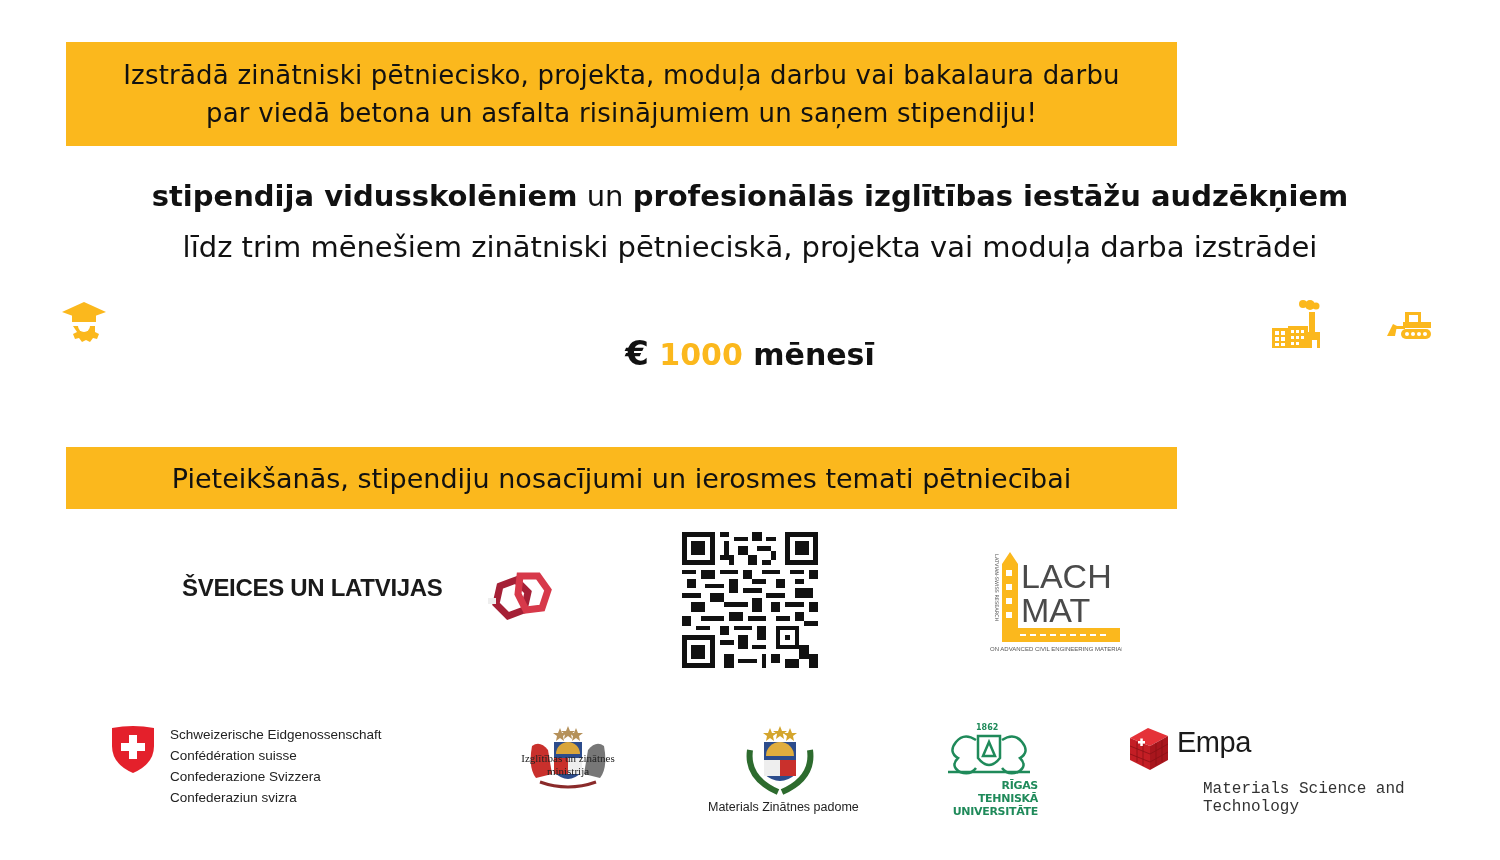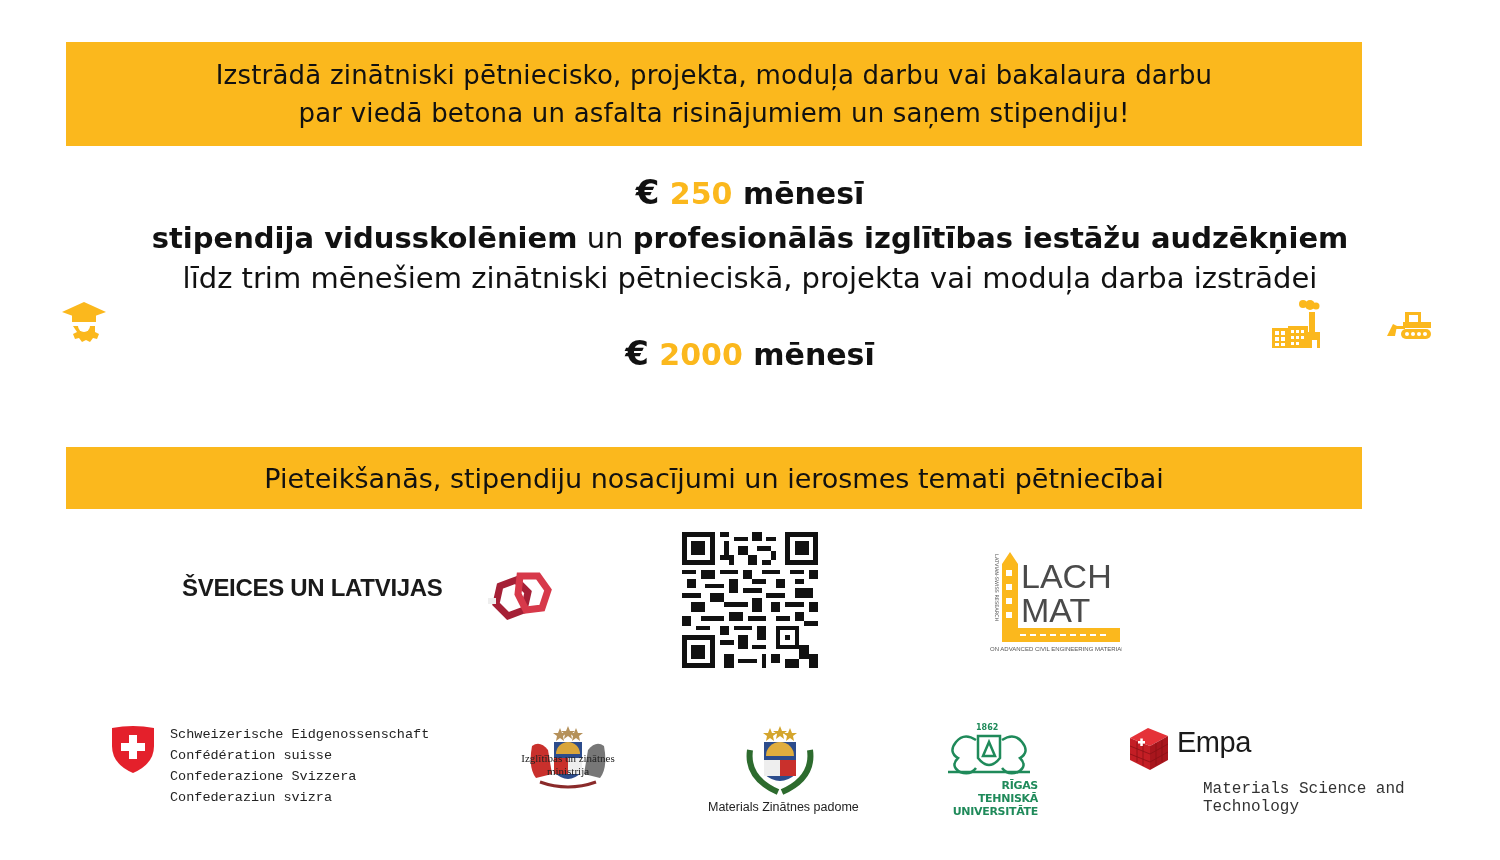--- a/index.html
+++ b/index.html
@@ -1,86 +1,81 @@
 <!DOCTYPE html>
 <html><head>
 <meta charset="utf-8">
 <style>
   * { box-sizing: border-box; margin: 0; padding: 0; }
   html, body { width: 1500px; height: 860px; background: #ffffff; overflow: hidden; }
   body { position: relative; font-family: "DejaVu Sans", sans-serif; color: #111; }
 
   .banner {
-    position: absolute; left: 66px; width: 1296px;
+    position: absolute; left: 66px; width: 1111px;
     background: #fbb81d; display: flex; flex-direction: column;
     align-items: center; justify-content: center; text-align: center;
   }
   .banner-top { top: 42px; height: 104px; }
   .banner-top .line { font-size: 26px; line-height: 38px; color: #111; letter-spacing: 0.2px; }
   .banner-bottom { top: 447px; height: 62px; }
   .banner-bottom .line { font-size: 27px; color: #111; }
 
   .block { position: absolute; left: 0; width: 1500px; text-align: center; }
   .amount-line { font-size: 30px; font-weight: bold; line-height: 40px; }
   .amount-line .euro { font-weight: bold; font-size: 34px; }
   .amount-line .num { color: #fbb81d; }
-  .text-line { font-size: 29px; line-height: 40px; color: #111; }
+  .text-line { font-size: 29px; line-height: 40px; color: #111; margin-top: 11px; }
   .text-line b { font-weight: bold; }
   .text-line .thin { font-weight: normal; }
 
   .icon { position: absolute; }
 
   
   .swiss-lv { position: absolute; left: 182px; top: 575px; }
   .swiss-lv .t1 { font-family: "Liberation Sans", sans-serif; font-weight: bold; font-size: 24px; letter-spacing: -0.3px; color: #1a1a1a; line-height: 26px; }
   .swiss-lv .t2 { font-family: "Liberation Sans", sans-serif; font-size: 22px; color: #1a1a1a; line-height: 24px; }
 
   .qr { position: absolute; left: 682px; top: 532px; width: 136px; height: 136px; }
 
   .lachmat { position: absolute; left: 990px; top: 550px; width: 132px; height: 102px; }
 
   .swiss-conf { position: absolute; left: 110px; top: 724px; }
   .swiss-conf .lines { position: absolute; left: 60px; top: 0; white-space: nowrap; }
-  .swiss-conf .lines div { font-family: Liberation Mono, monospace; font-size: 13.5px; line-height: 21px; color: #222; }
+  .swiss-conf .lines div { font-family: Liberation Sans, sans-serif; font-size: 13.5px; line-height: 21px; color: #222; }
 
   .ministry-caption { position: absolute; font-family: "Liberation Sans", sans-serif; font-size: 11px; color: #222; text-align: center; line-height: 13px; }
   .lzp-caption { position: absolute; font-family: "Liberation Sans", sans-serif; font-size: 12.5px; color: #222; }
 
   .rtu-text { position: absolute; left: 938px; top: 779px; width: 100px; text-align: right; font-family: "DejaVu Sans", sans-serif; font-weight: bold; font-size: 11px; color: #1f8a5a; line-height: 13px; letter-spacing: -0.3px; }
   .rtu-year { position: absolute; left: 976px; top: 723px; font-family: "DejaVu Sans", sans-serif; font-weight: bold; font-size: 8px; color: #1f8a5a; }
 
   .empa-word { position: absolute; left: 1177px; top: 726px; font-family: "Liberation Sans", sans-serif; font-size: 29px; color: #1a1a1a; letter-spacing: -0.5px; }
   .empa-sub { position: absolute; left: 1203px; top: 780px; font-family: Liberation Mono, monospace; font-size: 16px; color: #333; }
 </style>
 </head>
 <body>
 
 <div class="banner banner-top">
   <div class="line">Izstrādā zinātniski pētniecisko, projekta, moduļa darbu vai bakalaura darbu</div>
   <div class="line">par viedā betona un asfalta risinājumiem un saņem stipendiju!</div>
 </div>
 
 <div class="block" style="top:172px;">
-  <div class="amount-line">
-    <span class="euro">€</span>
-    <span class="num">250</span>
-    <span>mēnesī</span>
-  </div>
   <div class="text-line" style="margin-top:4px;">
     <b>stipendija vidusskolēniem</b>
     <span class="thin">un</span>
     <b>profesionālās izglītības iestāžu audzēkņiem</b>
   </div>
   <div class="text-line">līdz trim mēnešiem zinātniski pētnieciskā, projekta vai moduļa darba izstrādei</div>
 </div>
 
 <div class="block" style="top:333px;">
   <div class="amount-line">
     <span class="euro">€</span>
-    <span class="num">2000</span>
+    <span class="num">1000</span>
     <span>mēnesī</span>
   </div>
 </div>
 
 <svg class="icon" style="left:60px;top:300px;" width="48" height="48" viewBox="0 0 48 48">
   <polygon points="24,2 46,12 24,20 2,12" fill="#fbb81d"></polygon>
   <rect x="12" y="14" width="24" height="8" fill="#fbb81d"></rect>
   <path d="M13,26 h22 v6 l4,2 -2,5 -4,-1 -3,4 -4,-2 -4,2 -3,-4 -4,1 -2,-5 4,-2 z" fill="#fbb81d"></path>
   <path d="M18,26 a6,6 0 0 0 12,0" fill="#fff"></path>
 </svg>

